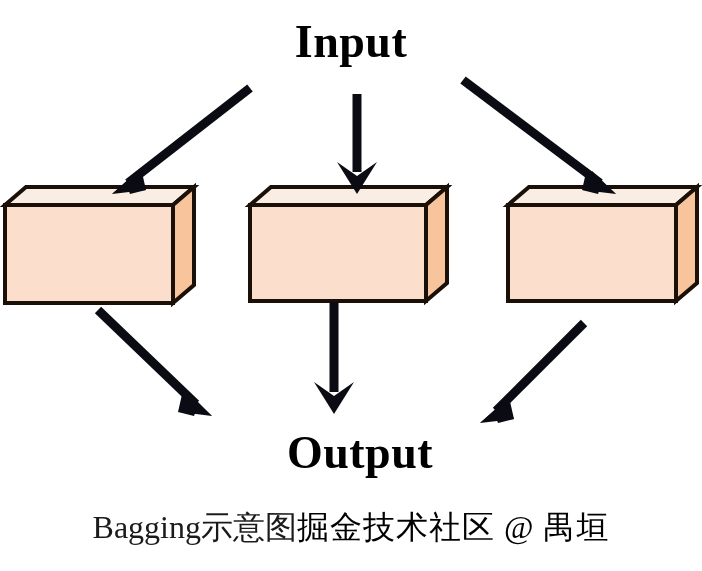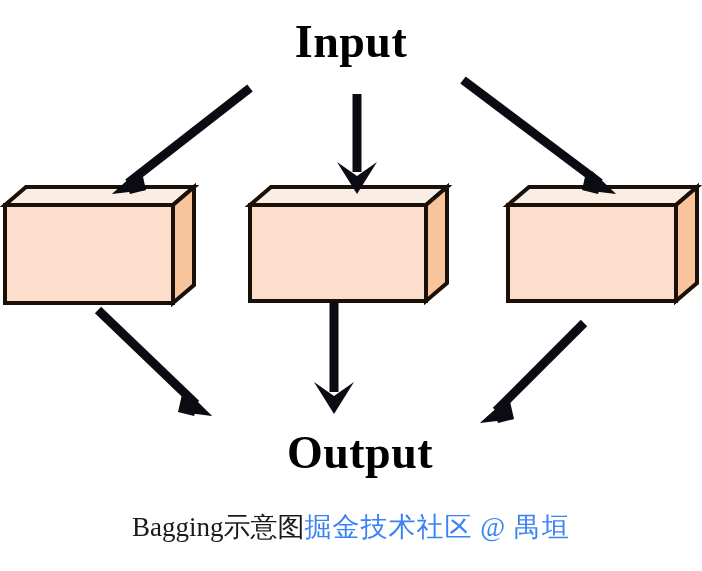--- a/index.html
+++ b/index.html
@@ -59,29 +59,29 @@
   }
   .caption-row {
     position: absolute;
     left: 0;
     top: 510px;
     width: 702px;
     display: flex;
     justify-content: center;
     align-items: baseline;
     font-family: "Liberation Serif", serif;
-    font-size: 27px;
+    font-size: 32px;
     line-height: 34px;
     white-space: nowrap;
   }
   .caption-main {
     color: #1a1a1a;
   }
   .caption-watermark {
-    color: #3b82f6;
+    color: #000000;
     letter-spacing: 1px;
   }
 </style>
 </head>
 <body>
 
 <div id="diagram-root">
 
   <svg class="svg-stage" viewBox="0 0 702 571" width="702" height="571" xmlns="http://www.w3.org/2000/svg">
 

